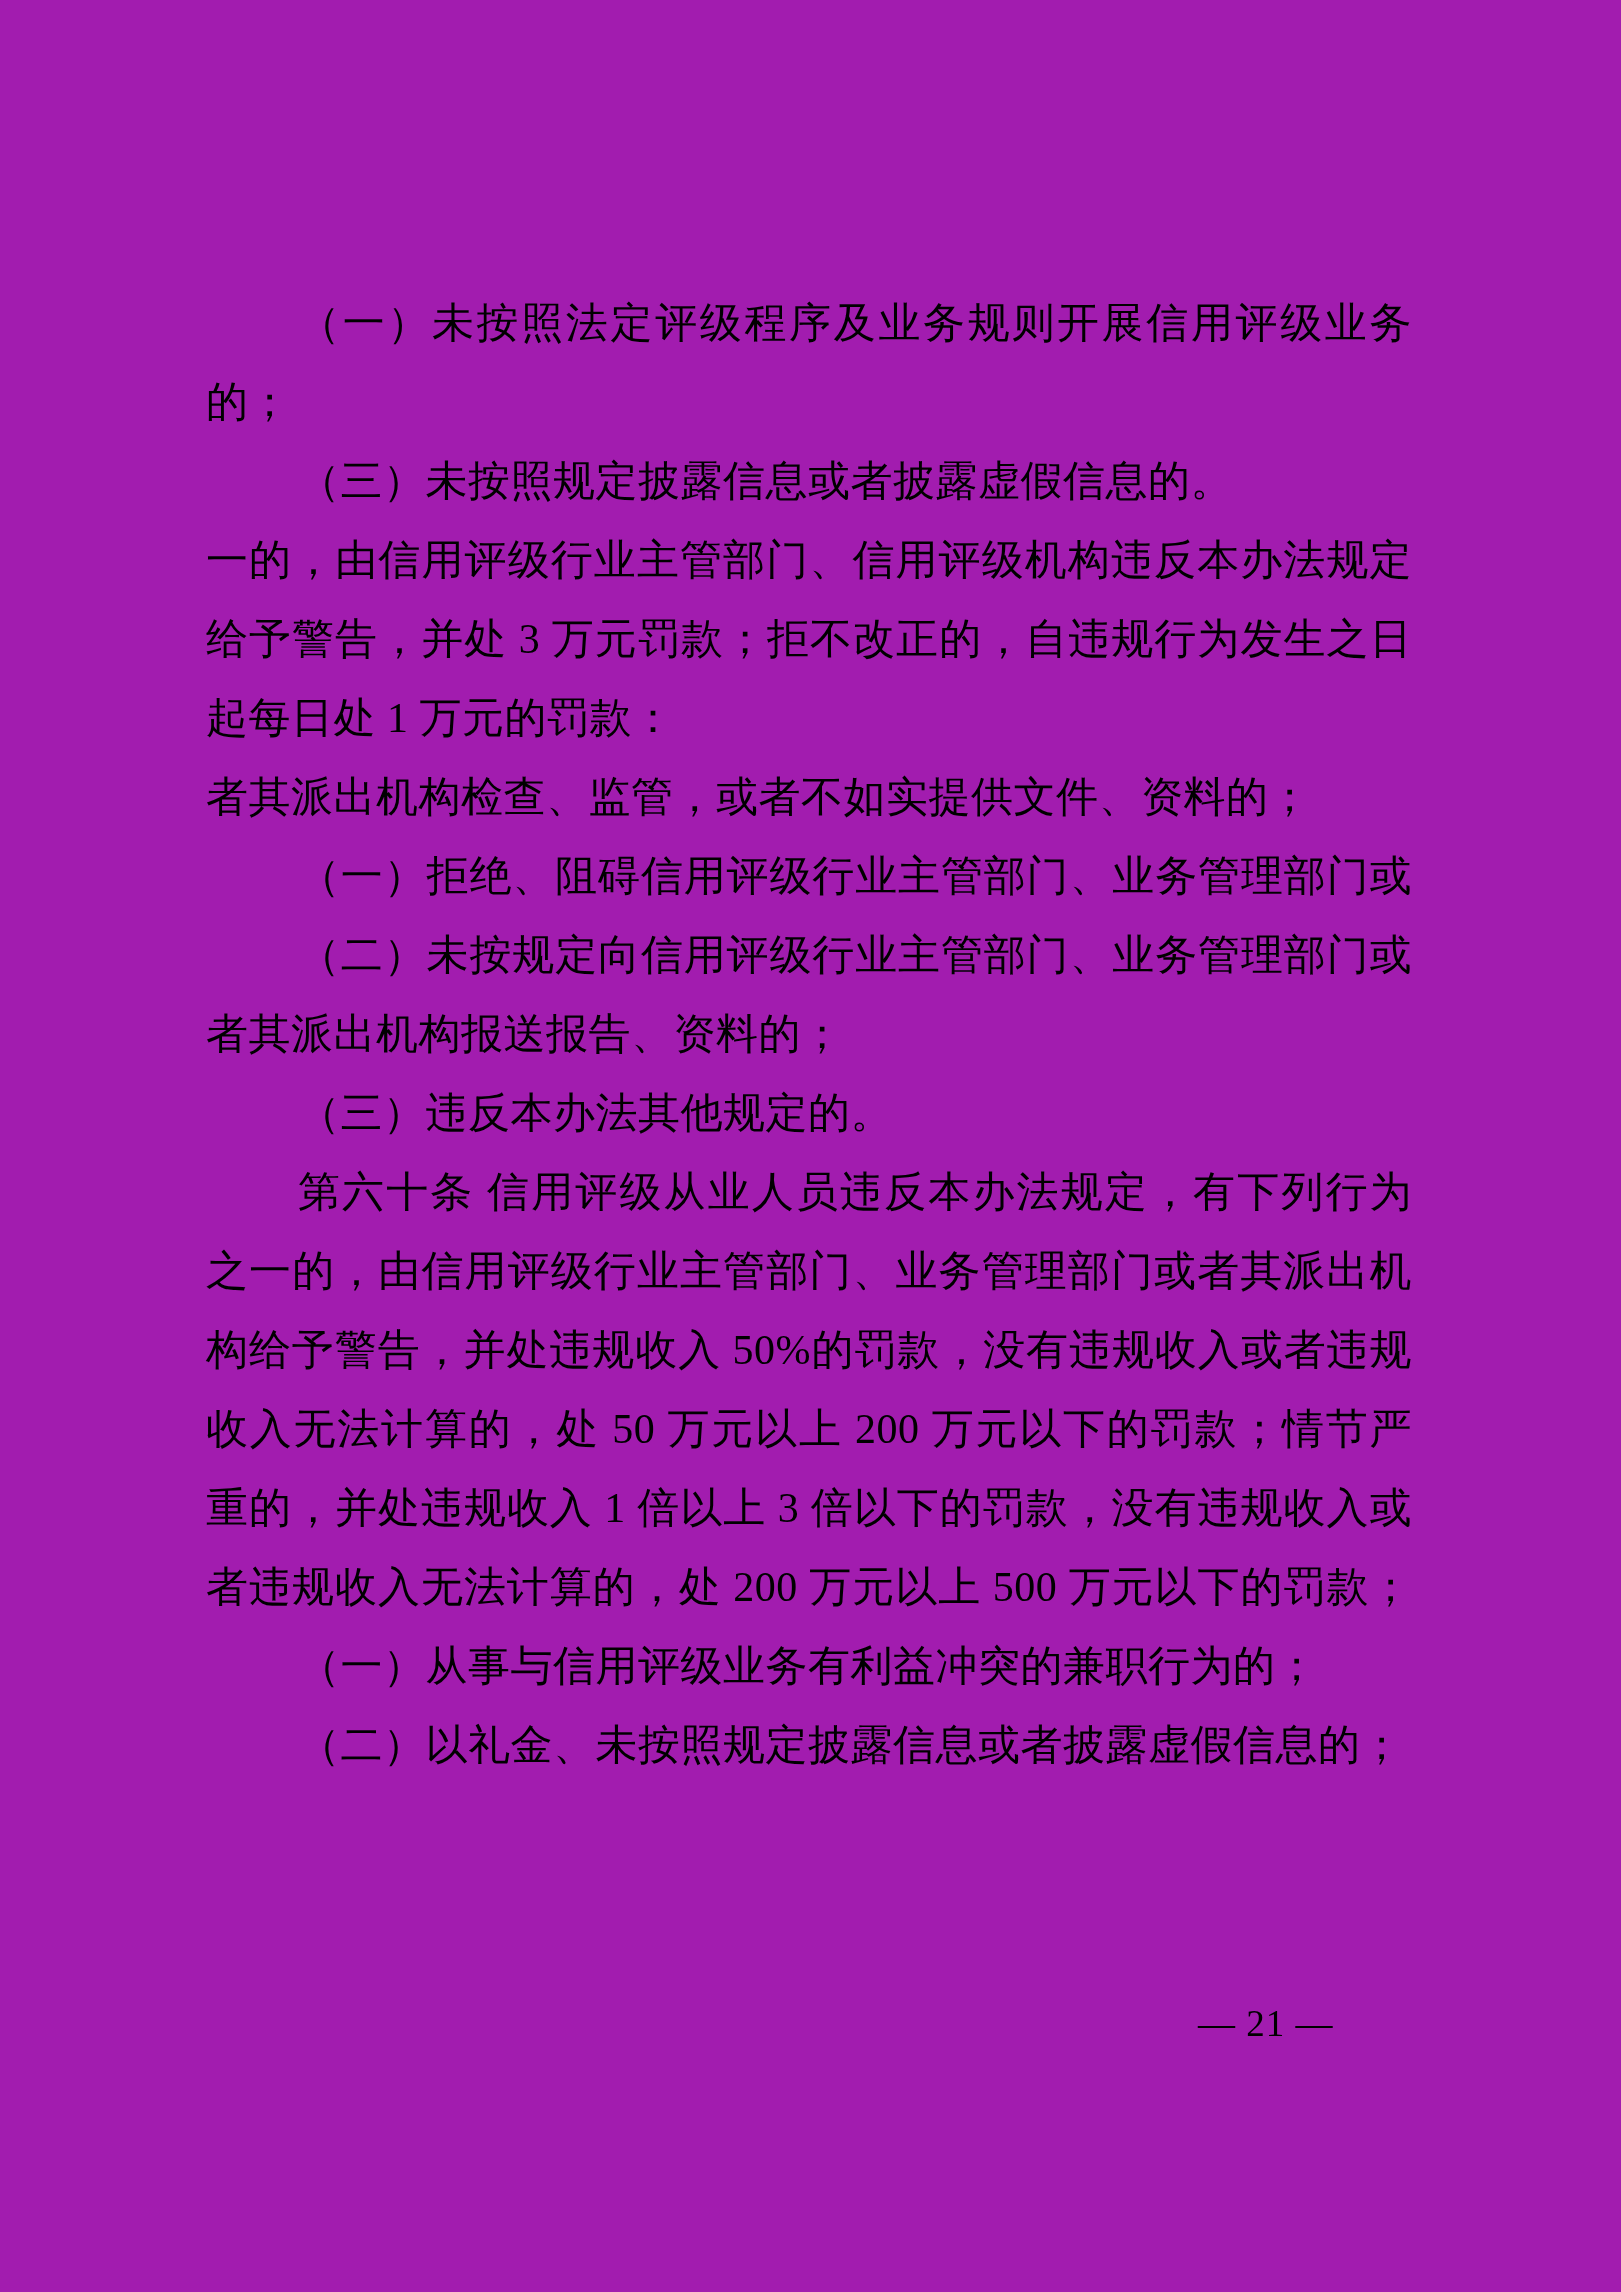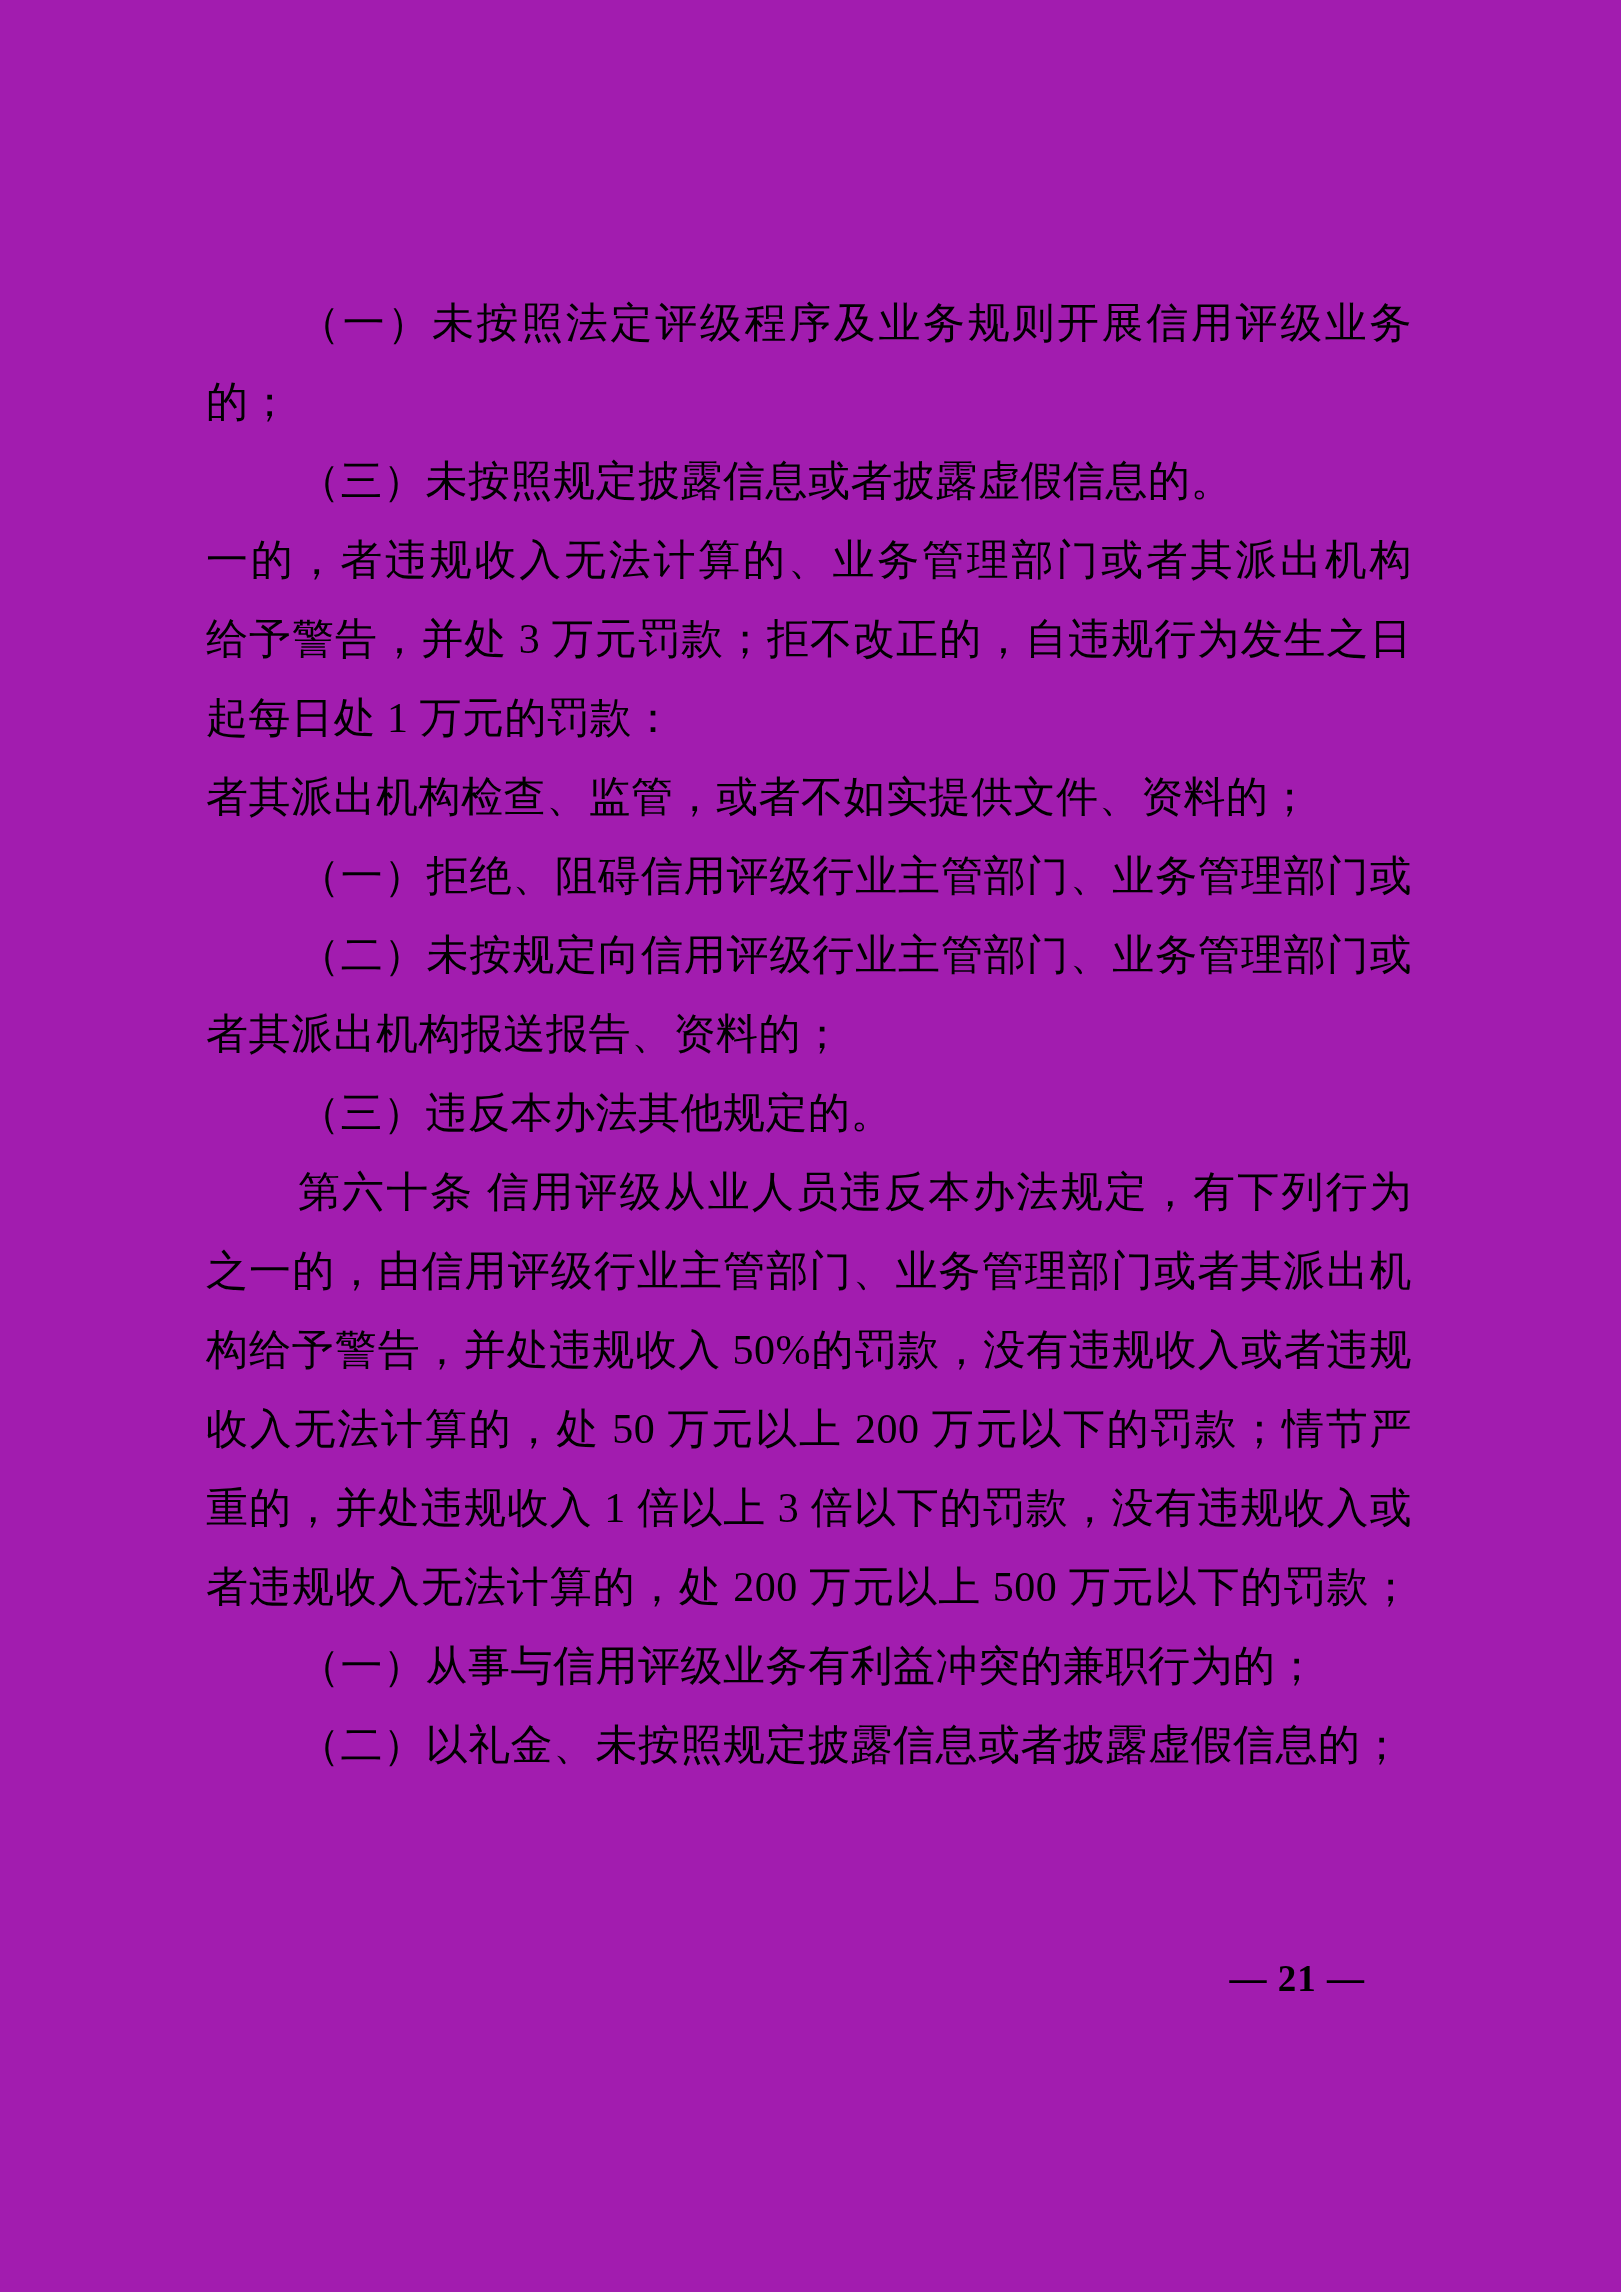--- a/index.html
+++ b/index.html
@@ -34,39 +34,38 @@
     white-space: normal;
     text-align: justify;
     text-align-last: justify;
   }
   .line.indent {
     text-indent: 92px;
   }
   .page-number {
     position: absolute;
     left: 1198px;
-    top: 1949px;
+    top: 1994px;
     width: 167px;
     height: 59px;
     line-height: 59px;
     font-size: 37px;
-    text-align: right;
+    text-align: left;
     letter-spacing: 1px;
-    font-weight: bold;
   }
 </style>
 </head>
 <body>
 
 <div class="page">
   <div class="text-block">
       <div class="line indent just">（一）未按照法定评级程序及业务规则开展信用评级业务</div>
       <div class="line">的；</div>
       <div class="line indent">（三）未按照规定披露信息或者披露虚假信息的。</div>
-      <div class="line just">一的，者违规收入无法计算的、业务管理部门或者其派出机构</div>
+      <div class="line just">一的，由信用评级行业主管部门、信用评级机构违反本办法规定</div>
       <div class="line just">给予警告，并处 3 万元罚款；拒不改正的，自违规行为发生之日</div>
       <div class="line">起每日处 1 万元的罚款：</div>
       <div class="line">者其派出机构检查、监管，或者不如实提供文件、资料的；</div>
       <div class="line indent just">（一）拒绝、阻碍信用评级行业主管部门、业务管理部门或</div>
       <div class="line indent just">（二）未按规定向信用评级行业主管部门、业务管理部门或</div>
       <div class="line">者其派出机构报送报告、资料的；</div>
       <div class="line indent">（三）违反本办法其他规定的。</div>
       <div class="line indent just">第六十条 信用评级从业人员违反本办法规定，有下列行为</div>
       <div class="line just">之一的，由信用评级行业主管部门、业务管理部门或者其派出机</div>
       <div class="line just">构给予警告，并处违规收入 50%的罚款，没有违规收入或者违规</div>

